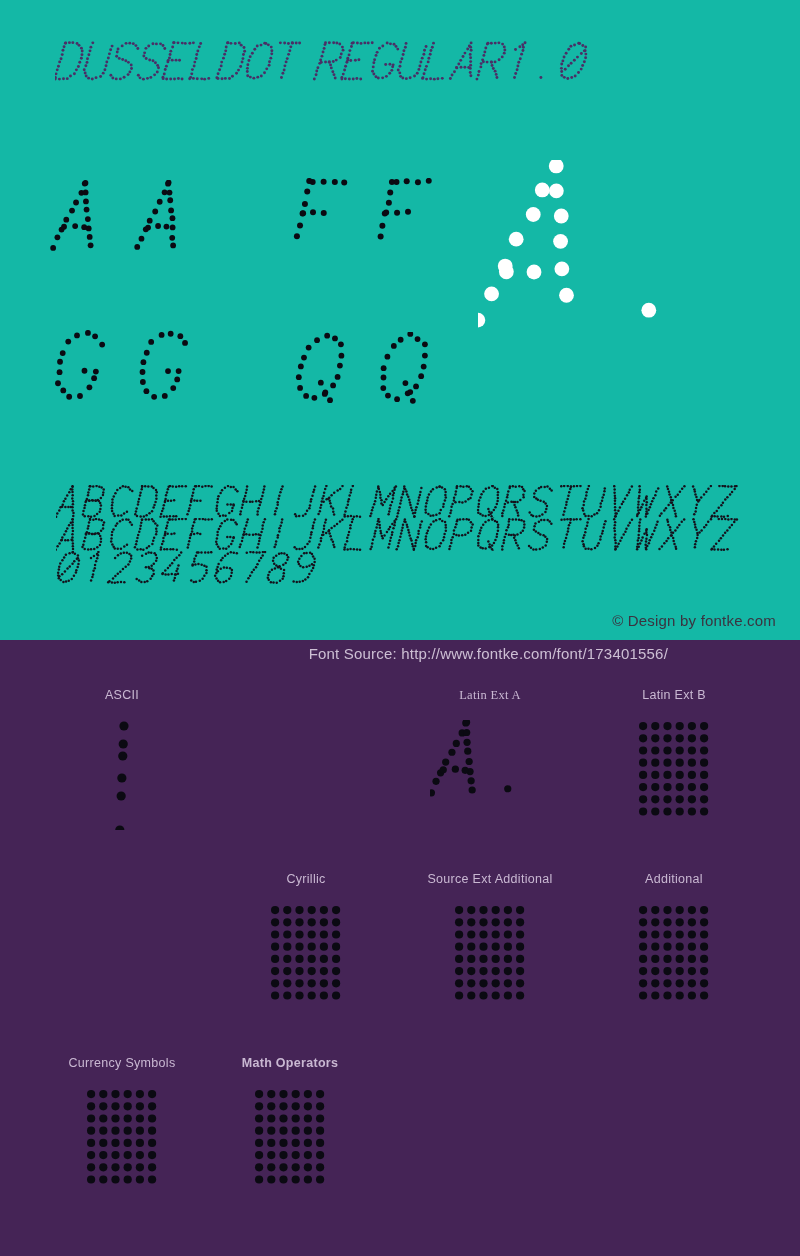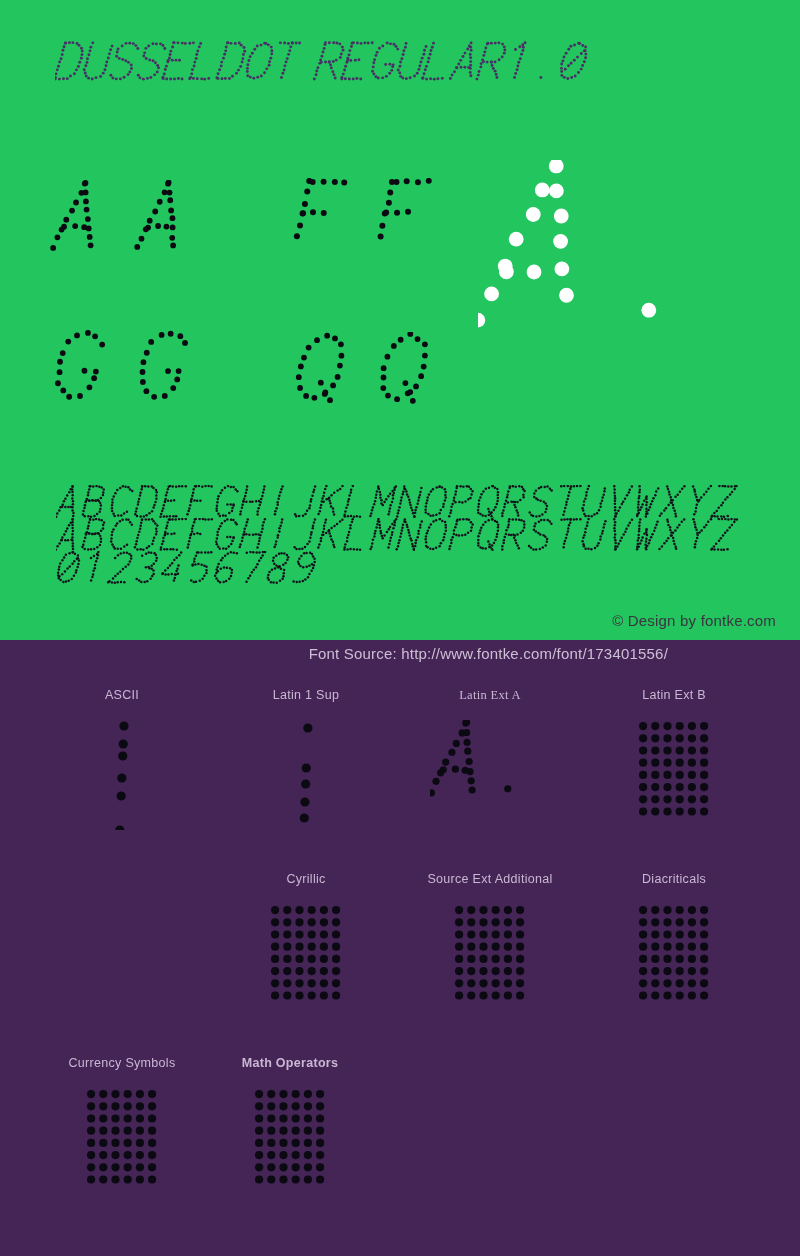--- a/index.html
+++ b/index.html
@@ -7,21 +7,21 @@
   body {
     font-family:"Liberation Sans", sans-serif;
     background:#dccce0;
     overflow:hidden;
     position:relative;
   }
 
   
   #top-panel{
     position:absolute; left:0; top:0; width:800px; height:640px;
-    background:#22c55e;
+    background:#14b8a6;
   }
 
   
   #title-wrap{
     position:absolute; left:0; top:40px; width:800px; height:75px;
   }
   #title-svg{ display:block; margin:0 auto; }
 
   
   #showcase{
@@ -2228,32 +2228,20 @@
           <svg width="40" height="110" viewBox="0 0 40 110">
             <circle cx="21.96" cy="6" r="4.6" fill="#0b0a12"></circle>
             <circle cx="21.24" cy="24" r="4.6" fill="#0b0a12"></circle>
             <circle cx="20.76" cy="36" r="4.6" fill="#0b0a12"></circle>
             <circle cx="19.88" cy="58" r="4.6" fill="#0b0a12"></circle>
             <circle cx="19.16" cy="76" r="4.6" fill="#0b0a12"></circle>
             <circle cx="17.80" cy="110" r="4.6" fill="#0b0a12"></circle>
           </svg>
         </div>
     </div>
-    <div class="block-cell" style="left:206px;">
-      <div class="block-label">Latin 1 Sup</div>
-      <div class="block-preview">
-          <svg width="40" height="110" viewBox="0 0 40 110">
-            <circle cx="21.88" cy="8" r="4.6" fill="#0b0a12"></circle>
-            <circle cx="20.28" cy="48" r="4.6" fill="#0b0a12"></circle>
-            <circle cx="19.64" cy="64" r="4.6" fill="#0b0a12"></circle>
-            <circle cx="18.92" cy="82" r="4.6" fill="#0b0a12"></circle>
-            <circle cx="18.28" cy="98" r="4.6" fill="#0b0a12"></circle>
-          </svg>
-        </div>
-    </div>
     <div class="block-cell" style="left:390px;font-family:Liberation Serif, serif;">
       <div class="block-label">Latin Ext A</div>
       <div class="block-preview">
           <svg width="120" height="110" viewBox="0 0 120 110">
             <circle cx="1.43" cy="72.85" r="3.60" fill="#0b0a12"></circle>
             <circle cx="6.04" cy="61.31" r="3.60" fill="#0b0a12"></circle>
             <circle cx="10.58" cy="52.83" r="3.60" fill="#0b0a12"></circle>
             <circle cx="15.69" cy="42.07" r="3.60" fill="#0b0a12"></circle>
             <circle cx="21.95" cy="32.24" r="3.60" fill="#0b0a12"></circle>
             <circle cx="26.31" cy="23.44" r="3.60" fill="#0b0a12"></circle>
@@ -2436,21 +2424,21 @@
             <circle cx="6.10" cy="91.50" r="4.1" fill="#0b0a12"></circle>
             <circle cx="18.30" cy="91.50" r="4.1" fill="#0b0a12"></circle>
             <circle cx="30.50" cy="91.50" r="4.1" fill="#0b0a12"></circle>
             <circle cx="42.70" cy="91.50" r="4.1" fill="#0b0a12"></circle>
             <circle cx="54.90" cy="91.50" r="4.1" fill="#0b0a12"></circle>
             <circle cx="67.10" cy="91.50" r="4.1" fill="#0b0a12"></circle>
           </svg>
         </div>
     </div>
     <div class="block-cell" style="left:574px;">
-      <div class="block-label">Diacriticals</div>
+      <div class="block-label">Additional</div>
       <div class="block-preview">
           <svg width="73.19999999999999" height="97.6" viewBox="0 0 73.19999999999999 97.6">
             <circle cx="6.10" cy="6.10" r="4.1" fill="#0b0a12"></circle>
             <circle cx="18.30" cy="6.10" r="4.1" fill="#0b0a12"></circle>
             <circle cx="30.50" cy="6.10" r="4.1" fill="#0b0a12"></circle>
             <circle cx="42.70" cy="6.10" r="4.1" fill="#0b0a12"></circle>
             <circle cx="54.90" cy="6.10" r="4.1" fill="#0b0a12"></circle>
             <circle cx="67.10" cy="6.10" r="4.1" fill="#0b0a12"></circle>
             <circle cx="6.10" cy="18.30" r="4.1" fill="#0b0a12"></circle>
             <circle cx="18.30" cy="18.30" r="4.1" fill="#0b0a12"></circle>

